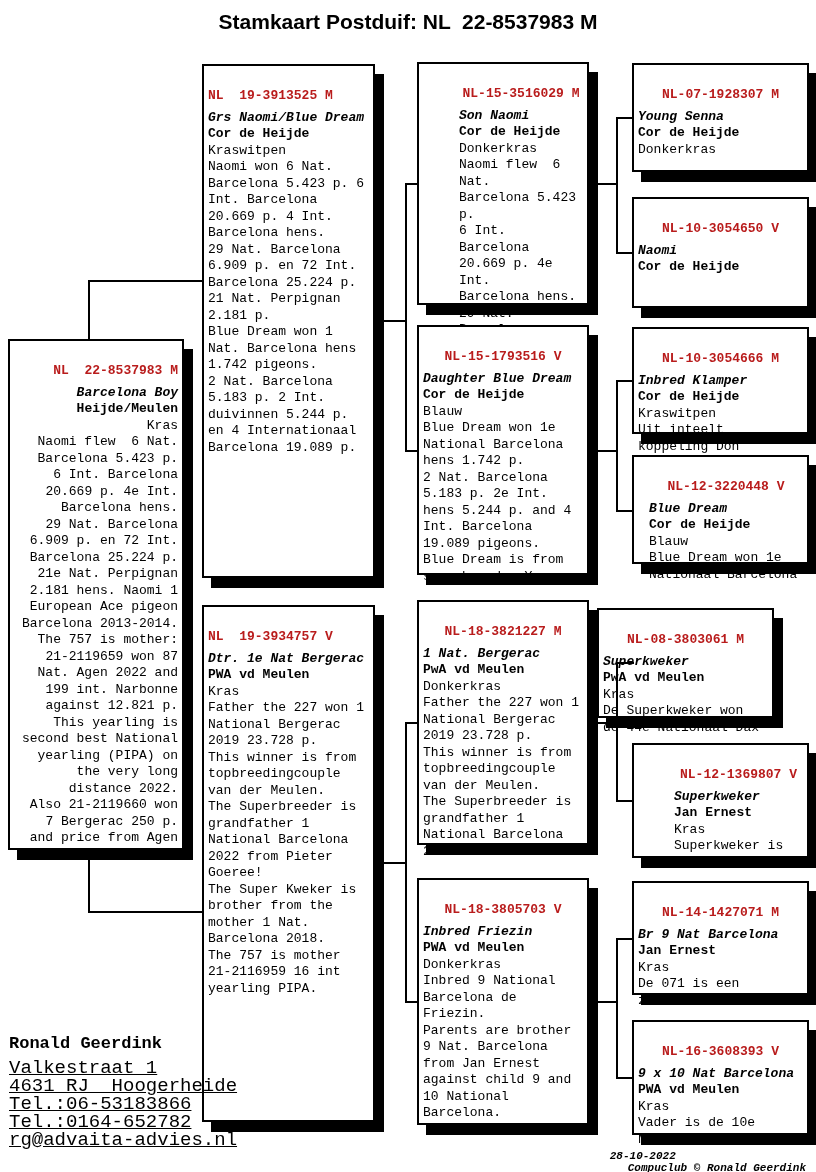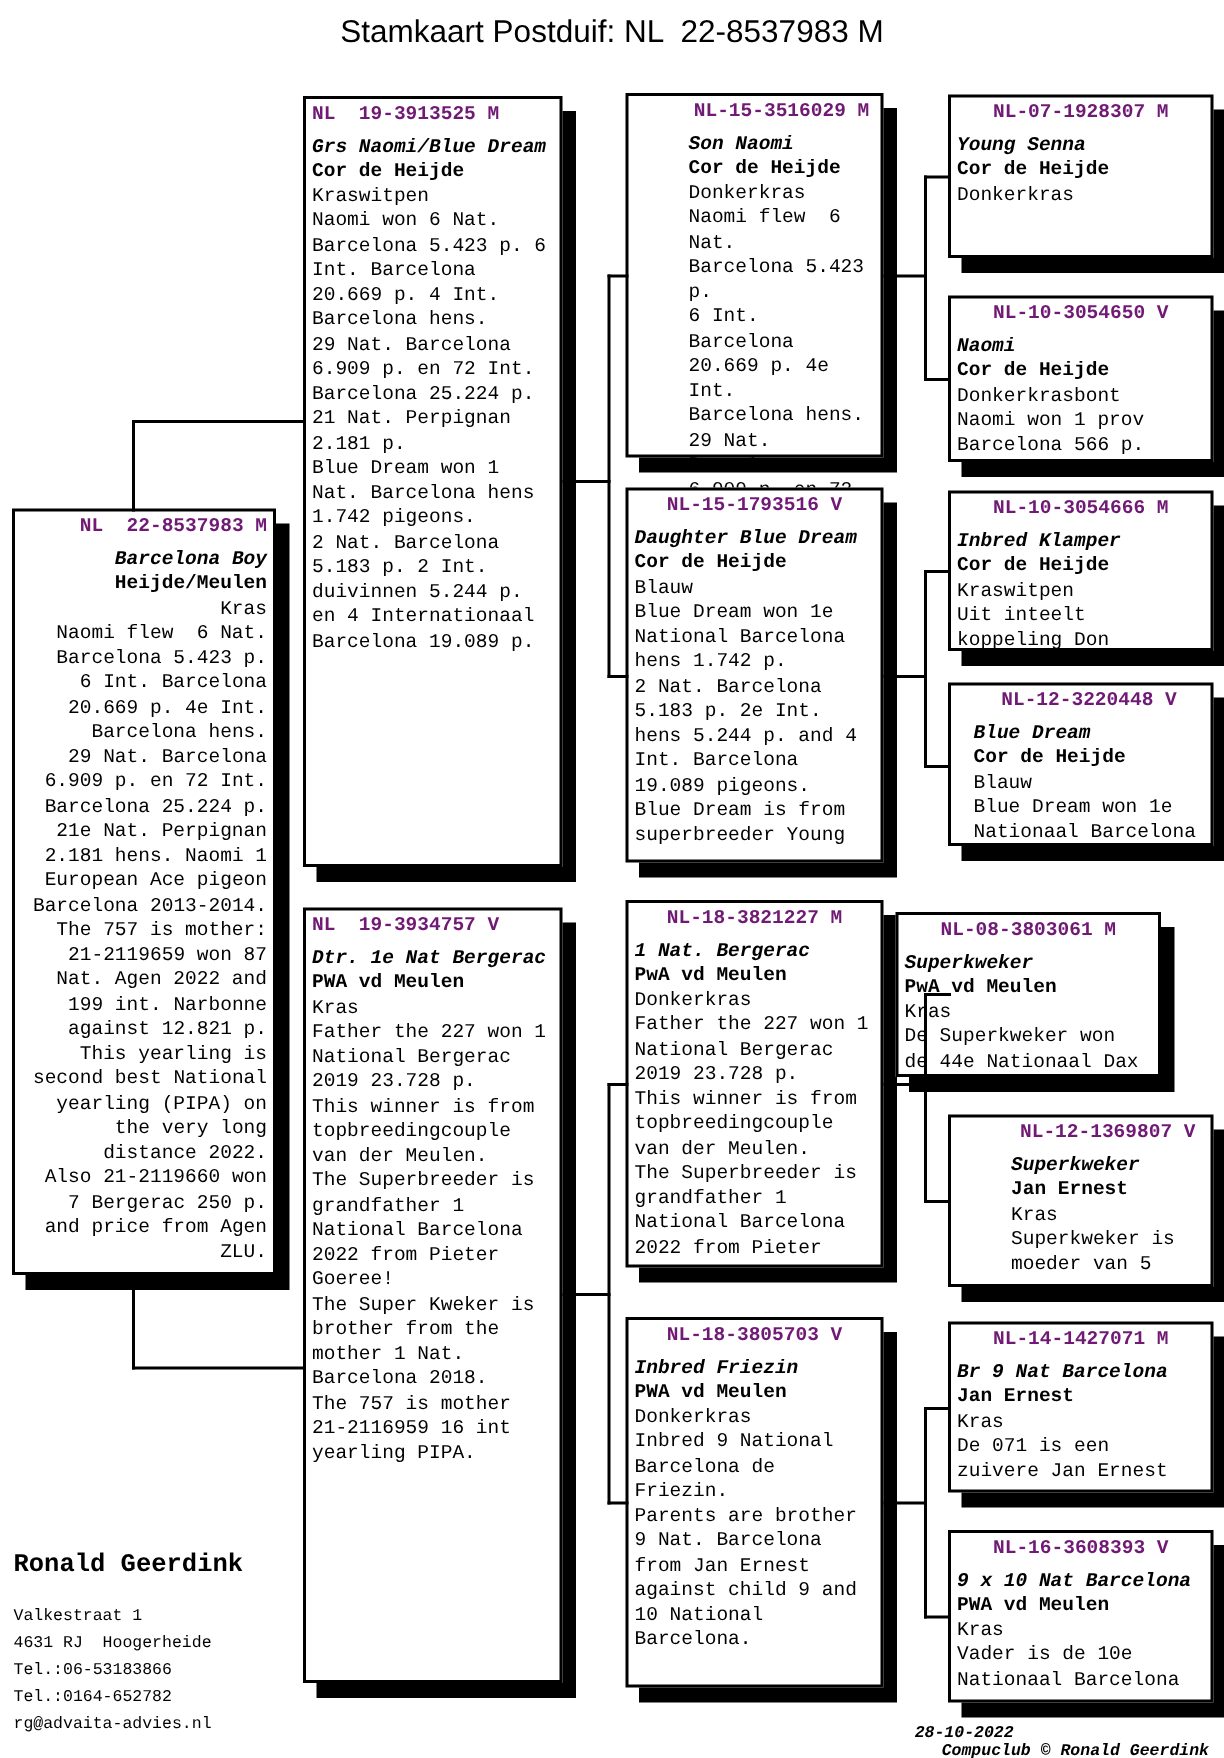--- a/index.html
+++ b/index.html
@@ -1,24 +1,24 @@
 <!DOCTYPE html>
 <html><head>
 <meta charset="utf-8">
 <style>
   html,body{margin:0;padding:0;background:#fff;}
   #page{position:relative;width:816px;height:1172px;background:#fff;
         font-family:"Liberation Mono","DejaVu Sans Mono",monospace;color:#000;overflow:hidden;}
   .title{position:absolute;top:10px;left:0;width:100%;text-align:center;
          font-family:"Liberation Sans","DejaVu Sans",sans-serif;
-         font-size:21px;font-weight:normal;white-space:pre;margin:0;}
+         font-size:21px;font-weight:bold;white-space:pre;margin:0;}
   .pbox{position:absolute;background:#fff;border:2px solid #000;
         box-shadow:9px 10px 0 0 #000;box-sizing:border-box;
         padding:2px 4px;font-size:13px;line-height:16.5px;}
-  .ring{color:#701a75;font-weight:bold;white-space:pre;margin-bottom:5px;}
+  .ring{color:#b91c1c;font-weight:bold;white-space:pre;margin-bottom:5px;margin-top:20px;}
   .ring.center{text-align:center;}
   .pname{font-weight:bold;font-style:italic;white-space:pre;}
   .breeder{font-weight:bold;white-space:pre;}
   .pbody{white-space:pre-wrap;}
   
   .b0{left:8px;  top:339px;width:176px;height:511px;text-align:right;}
   .b1{left:202px;top:64px; width:173px;height:514px;}
   .b2{left:202px;top:605px;width:173px;height:517px;}
   .b3{left:417px;top:62px; width:172px;height:243px;padding-left:40px;}
   .b4{left:417px;top:325px;width:172px;height:250px;}
@@ -28,21 +28,21 @@
   .b8{left:632px; top:197px; width:177px;height:111px;}
   .b9{left:632px; top:327px; width:177px;height:107px;}
   .b10{left:632px;top:455px; width:177px;height:109px;padding-left:15px;}
   .b11{left:597px;top:608px; width:177px;height:110px;}
   .b12{left:632px;top:743px; width:177px;height:115px;padding-left:40px;}
   .b13{left:632px;top:881px; width:177px;height:114px;}
   .b14{left:632px;top:1020px;width:177px;height:115px;}
   .cl{position:absolute;background:#000;}
   .owner{position:absolute;left:9px;top:1033px;}
   .owner-name{font-weight:bold;font-size:17px;line-height:22px;white-space:pre;}
-  .owner-lines{font-size:11px;line-height:18px;white-space:pre-wrap;margin-top:14px;}
+  .owner-lines{font-size:19px;line-height:18px;white-space:pre-wrap;margin-top:4px;text-decoration:underline;}
   .footer{position:absolute;right:10px;top:1138px;font-size:11px;font-style:italic;font-weight:bold;white-space:pre;}
   .footer span{margin-left:18px;}
   .footer span:first-child{margin-left:0;}
 </style>
 </head>
 <body>
 
 <div id="page">
 
   <h1 class="title">Stamkaart Postduif: NL  22-8537983 M</h1>
@@ -196,23 +196,20 @@
   <div class="pbox b7">
     <div class="ring center">NL-07-1928307 M</div>
     <div class="pname">Young Senna</div>
     <div class="breeder">Cor de Heijde</div>
     <div class="pbody">Donkerkras</div>
   </div>
   <div class="pbox b8">
     <div class="ring center">NL-10-3054650 V</div>
     <div class="pname">Naomi</div>
     <div class="breeder">Cor de Heijde</div>
-    <div class="pbody">Donkerkrasbont
-Naomi won 1 prov
-Barcelona 566 p.</div>
   </div>
   <div class="pbox b9">
     <div class="ring center">NL-10-3054666 M</div>
     <div class="pname">Inbred Klamper</div>
     <div class="breeder">Cor de Heijde</div>
     <div class="pbody">Kraswitpen
 Uit inteelt
 koppeling Don</div>
   </div>
   <div class="pbox b10">

